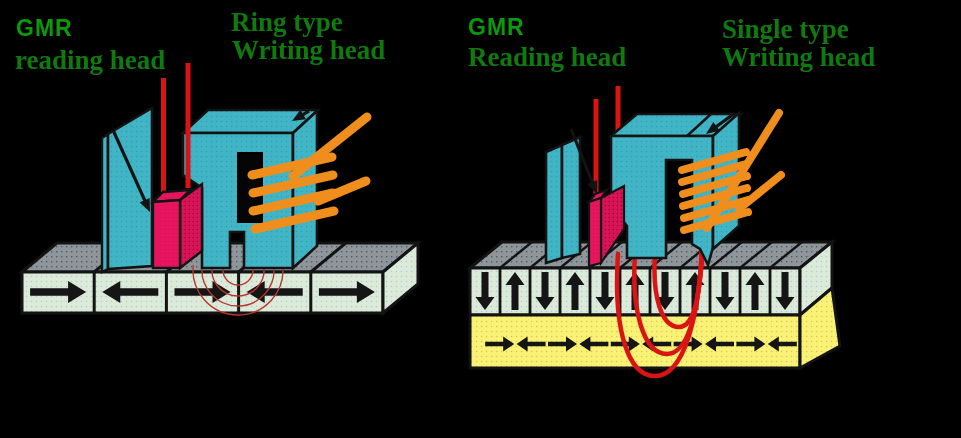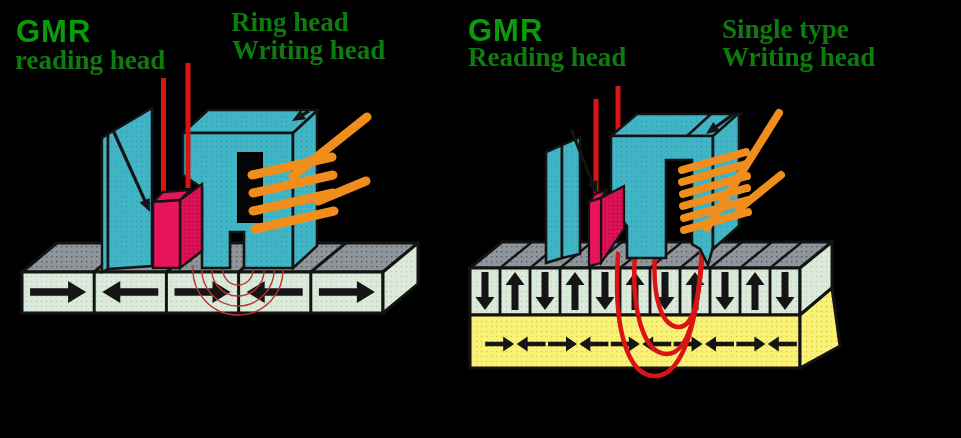--- a/index.html
+++ b/index.html
@@ -1,19 +1,19 @@
 <!DOCTYPE html>
 <html><head>
 <meta charset="utf-8">
 <style>
   html,body{margin:0;padding:0;background:#000;}
   .stage{position:relative;width:961px;height:438px;background:#000;overflow:hidden;}
   .stage svg{position:absolute;left:0;top:0;}
   .lbl{position:absolute;margin:0;white-space:nowrap;font-weight:700;line-height:1.05;}
-  .lbl-sans{font-family:"Liberation Sans",sans-serif;font-size:31px;letter-spacing:1px;color:#0a9a0a;}
+  .lbl-sans{font-family:"Liberation Sans",sans-serif;font-size:23px;letter-spacing:1px;color:#0a9a0a;}
   .lbl-serif{font-family:"Liberation Serif",serif;font-size:27px;color:#0f7b0f;}
   #l-gmr{left:16px;top:16px;}
   #l-read{left:15px;top:46px;}
   #l-ring1{left:231px;top:8px;}
   #l-ring2{left:232px;top:36px;}
   #r-gmr{left:468px;top:15px;}
   #r-read{left:468px;top:43px;}
   #r-sp1{left:722px;top:15px;}
   #r-sp2{left:722px;top:43px;}
 </style>
@@ -199,19 +199,19 @@
           <line x1="571" y1="129" x2="594.103152724438" y2="186.757881811095" stroke="#131313" stroke-width="3.2"></line>
           <polygon points="597,194 587.0652994075277,183.97245173843922 597.2785430072655,179.88715429854406" fill="#131313"></polygon>
           <line x1="735" y1="113" x2="712.3175485480356" y2="129.42522346521562" stroke="#131313" stroke-width="3.2"></line>
           <polygon points="706,134 713.3034436132242,121.92069077353943 719.7550515468944,130.83005411051266" fill="#131313"></polygon>
         </g>
   </g>
 </svg>
 
 <p class="lbl lbl-sans" id="l-gmr">GMR</p>
 <p class="lbl lbl-serif" id="l-read">reading head</p>
-<p class="lbl lbl-serif" id="l-ring1">Ring head</p>
+<p class="lbl lbl-serif" id="l-ring1">Ring type</p>
 <p class="lbl lbl-serif" id="l-ring2">Writing head</p>
 <p class="lbl lbl-sans" id="r-gmr">GMR</p>
 <p class="lbl lbl-serif" id="r-read">Reading head</p>
 <p class="lbl lbl-serif" id="r-sp1">Single type</p>
 <p class="lbl lbl-serif" id="r-sp2">Writing head</p>
 </div>
 
 </body></html>

